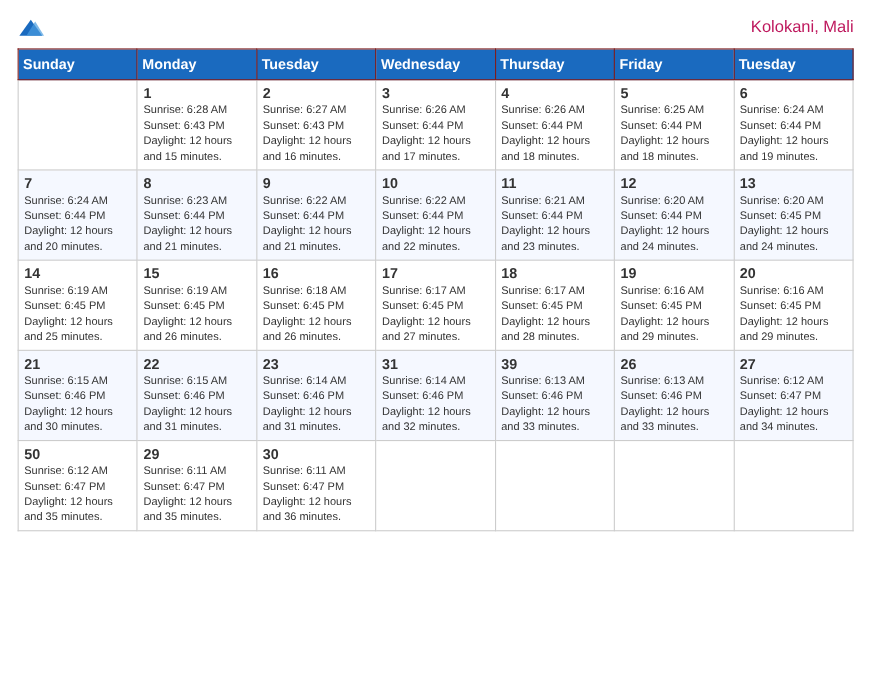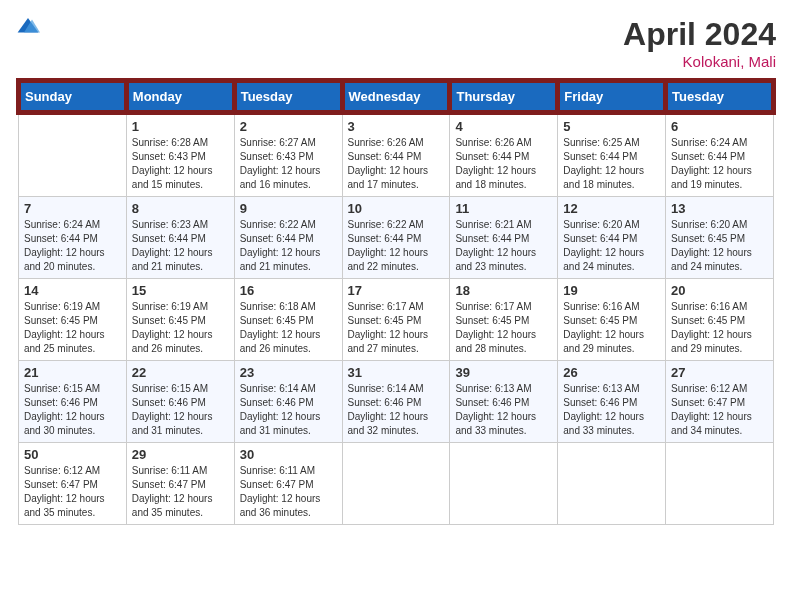--- a/index.html
+++ b/index.html
@@ -34,21 +34,21 @@
       border-collapse: collapse;
       border: 1px solid #ccc;
     }
     .calendar th {
       background: #1a6abf;
       color: #fff;
       font-size: 13px;
       font-weight: bold;
       padding: 6px 4px;
       text-align: left;
-      border: 5px solid #7f1d1d;
+      border: 1px solid #7f1d1d;
     }
     .calendar td {
       border: 1px solid #ccc;
       vertical-align: top;
       padding: 4px 5px;
       width: 108px;
       min-height: 80px;
     }
     .day-number {
       font-size: 13px;
@@ -73,21 +73,20 @@
 <body>
 
 <div class="header-row">
   <div class="logo">
     <svg class="logo-icon" viewBox="0 0 30 24" xmlns="http://www.w3.org/2000/svg">
       <polygon points="15,2 28,20 2,20" fill="#1a6abf"></polygon>
       <polygon points="20,4 30,20 10,20" fill="#4a9de0" opacity="0.7"></polygon>
     </svg>
   </div>
   <div class="title-block">
-    <div class="month-title">April 2024</div>
     <div class="location">Kolokani, Mali</div>
   </div>
 </div>
 
 <table class="calendar">
   <thead>
     <tr>
     <th>Sunday</th>
         <th>Monday</th>
         <th>Tuesday</th>

